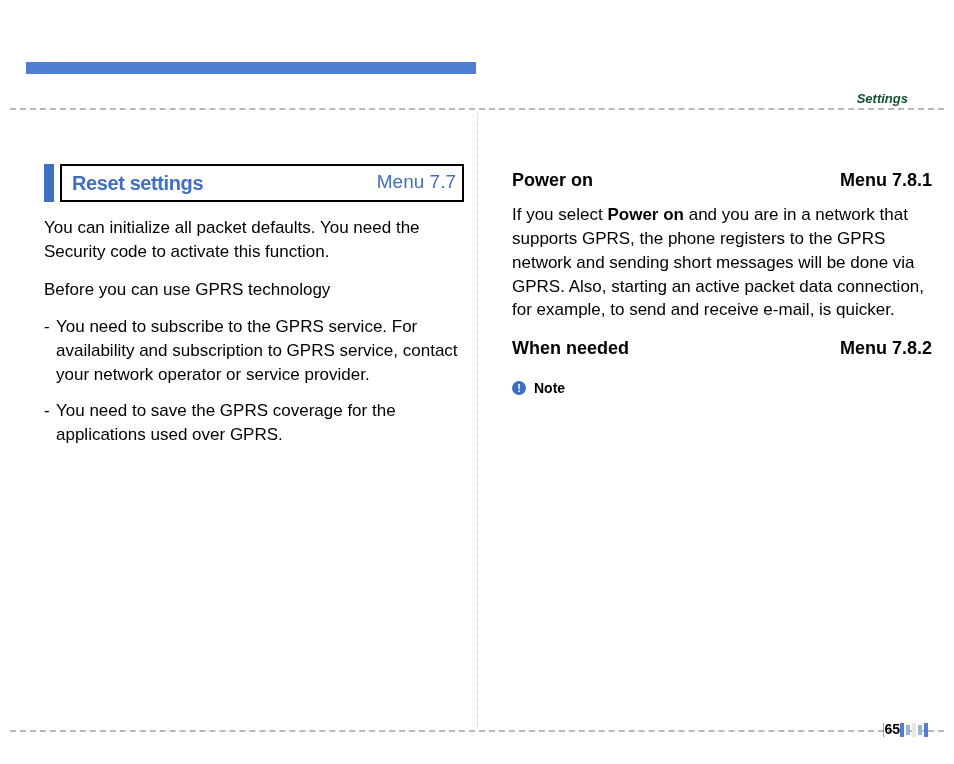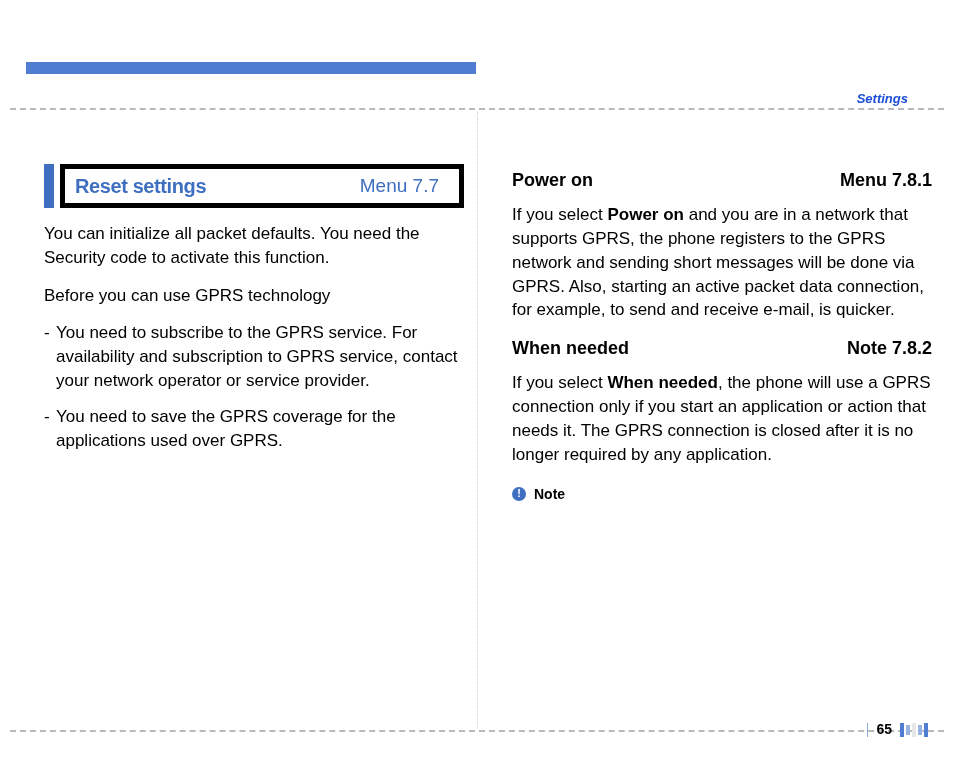--- a/index.html
+++ b/index.html
@@ -37,21 +37,21 @@
     height: 12px;
   }
   .hdr-left  { left: 26px;  width: 450px; background: #4f7dd1; }
   .hdr-right { left: 492px; right: 26px;  background: #ffffff; } 
 
   
   .hdr-label {
     position: absolute;
     top: 90px;
     right: 46px;
-    color: #1d4ed8;
+    color: #14532d;
     font-weight: 700;
     font-style: italic;
     font-size: 13px;
   }
 
   
   .gutter {
     position: absolute;
     left: 477px;
     top: 112px;
@@ -80,23 +80,23 @@
   }
   .sec-tab {
     width: 10px;
     background: #3f6fc1;
     margin-right: 6px;
   }
   .sec-box {
     flex: 1;
     display: flex;
     justify-content: space-between;
-    align-items: flex-end;
-    border: 5px solid #000000;
-    padding: 3px 20px 3px 10px;
+    align-items: flex-start;
+    border: 2px solid #000000;
+    padding: 3px 6px 3px 10px;
   }
   .sec-title {
     color: #3f6fc1;
     font-weight: 700;
     font-size: 20px;
     letter-spacing: -0.02em;
   }
   .sec-menu {
     color: #3f6fc1;
     font-weight: 400;
@@ -150,21 +150,20 @@
   }
   .note-body { flex: 1; }
 
   
   .pgnum-wrap {
     position: absolute;
     right: 26px;
     bottom: 24px;
     display: flex;
     align-items: center;
-    gap: 8px;
   }
   .pgnum-sep {
     width: 1.5px;
     height: 14px;
     background: #3f6fc1;
     opacity: .6;
   }
   .pgnum {
     font-weight: 700;
     font-size: 14px;
@@ -228,25 +227,22 @@
     <div class="sub-head">
       <span>Power on</span>
       <span>Menu 7.8.1</span>
     </div>
     <p>
       <span>If you select </span><b>Power on</b><span> and you are in a network that supports GPRS, the phone registers to the GPRS network and sending short messages will be done via GPRS. Also, starting an active packet data connection, for example, to send and receive e-mail, is quicker.</span>
     </p>
 
     <div class="sub-head">
       <span>When needed</span>
-      <span>Note 7.8.2</span>
-    </div>
-    <p>
-      <span>If you select </span><b>When needed</b><span>, the phone will use a GPRS connection only if you start an application or action that needs it. The GPRS connection is closed after it is no longer required by any application.</span>
-    </p>
+      <span>Menu 7.8.2</span>
+    </div>
 
     <div class="note">
       <span class="note-icon">!</span>
       <span class="note-label">Note</span>
     </div>
   </div>
 
   <div class="pgnum-wrap">
     <span class="pgnum-sep"></span>
     <span class="pgnum">65</span>

